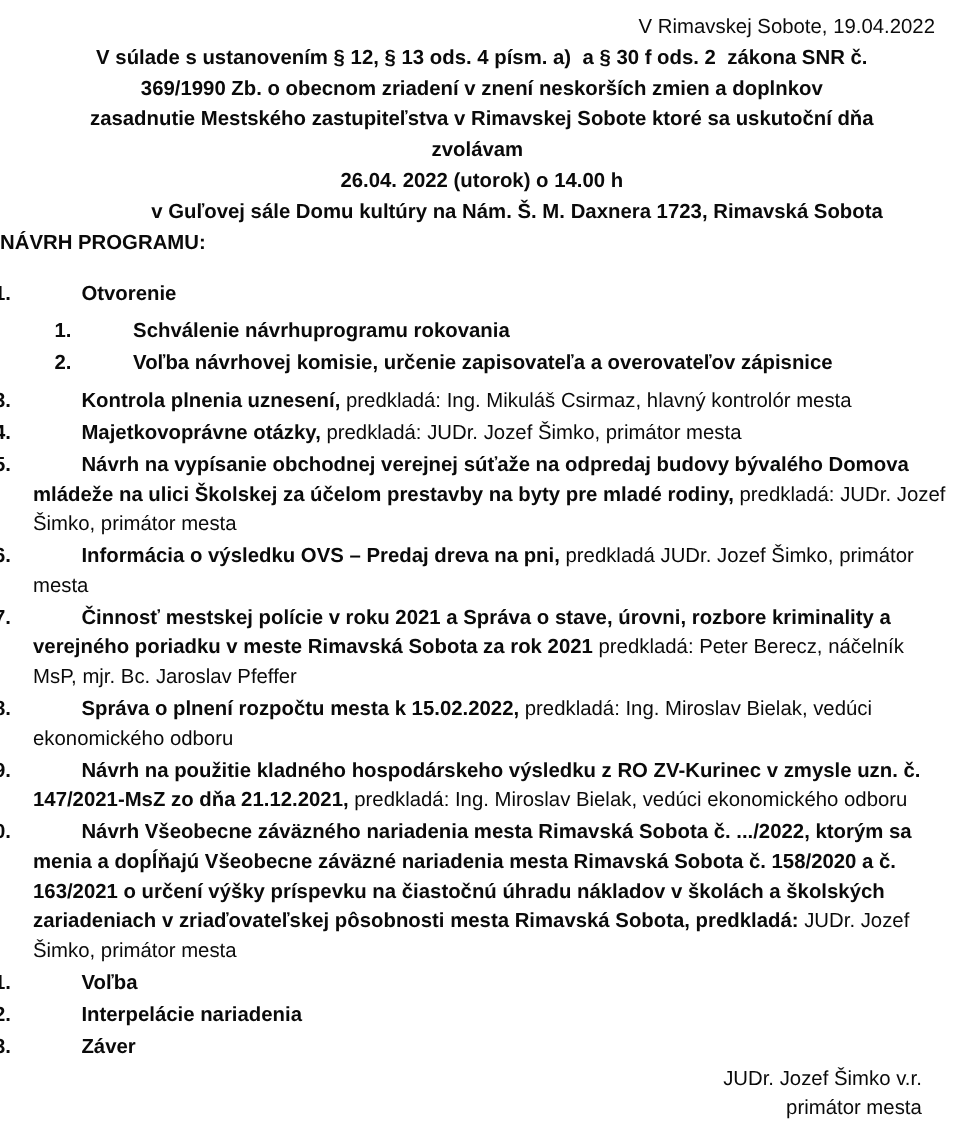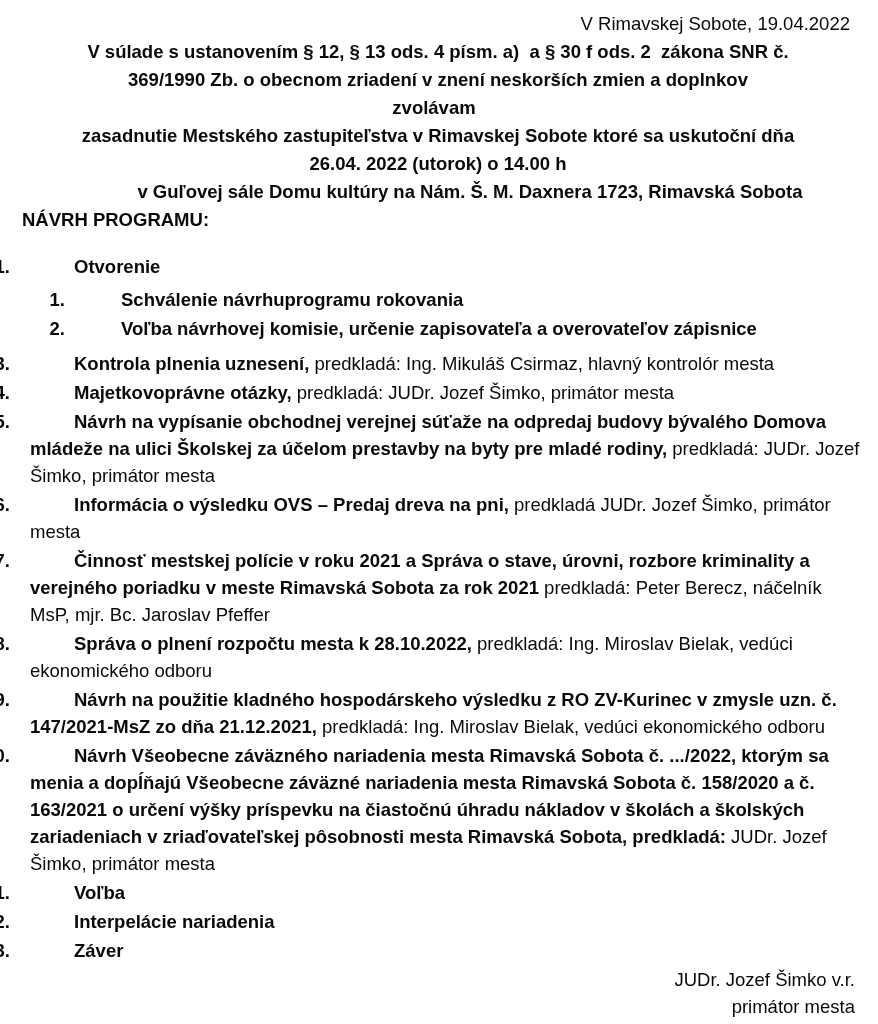--- a/index.html
+++ b/index.html
@@ -16,53 +16,53 @@
     box-sizing: border-box;
     padding-top: 10px;
   }
   .hdr { line-height: 28px; }
   .bold { font-weight: 700; }
   .pre  { white-space: pre-wrap; }
   .date-line { text-align: right; padding-right: 28px; }
   .centered { text-align: center; padding-right: 10px; }
   .para { padding-left: 28px; padding-right: 30px; text-align: center; }
   .venue { padding-left: 92px; }
-  .heading { padding-left: 22px; }
+  .heading { }
   .agenda { margin-top: 19px; }
   .item {
     position: relative;
     padding: 0 18px 0 30px;
     margin-bottom: 2px;
   }
   .item .num {
     position: absolute;
     left: -70px;
     top: 0;
     width: 80px;
     text-align: right;
     font-weight: 700;
   }
   .item.sub { padding-left: 77px; }
   .item.sub .num { left: 12px; width: 53px; }
   .item.sub-first { margin-top: 6px; }
   .item.sub-last { margin-bottom: 8px; }
   .seg-b { font-weight: 700; margin-left: 44px; }
   .seg-r { font-weight: 400; margin-top: 48px; }
-  .signature { margin-top: 2px; text-align: right; padding-right: 23px; }
+  .signature { margin-top: 2px; text-align: right; padding-right: 40px; }
 </style>
 </head>
 <body>
 
 <div class="page">
 
   <div class="hdr date-line">V Rimavskej Sobote, 19.04.2022</div>
   <div class="hdr para bold pre">V súlade s ustanovením § 12, § 13 ods. 4 písm. a)  a § 30 f ods. 2  zákona SNR č.</div>
   <div class="hdr para bold pre">369/1990 Zb. o obecnom zriadení v znení neskorších zmien a doplnkov</div>
+  <div class="hdr para bold">zasadnutie Mestského zastupiteľstva v Rimavskej Sobote ktoré sa uskutoční dňa</div>
   <div class="hdr centered bold">zvolávam</div>
-  <div class="hdr para bold">zasadnutie Mestského zastupiteľstva v Rimavskej Sobote ktoré sa uskutoční dňa</div>
   <div class="hdr para bold">26.04. 2022 (utorok) o 14.00 h</div>
   <div class="hdr para venue bold">v Guľovej sále Domu kultúry na Nám. Š. M. Daxnera 1723, Rimavská Sobota</div>
   <div class="hdr heading bold">NÁVRH PROGRAMU:</div>
 
   <div class="agenda">
 
     <div class="item">
       <span class="num">1.</span>
       <span class="seg-b">Otvorenie</span>
       <span class="seg-r"></span>
@@ -105,21 +105,21 @@
     </div>
 
     <div class="item">
       <span class="num">7.</span>
       <span class="seg-b">Činnosť mestskej polície v roku 2021 a Správa o stave, úrovni, rozbore kriminality a verejného poriadku v meste Rimavská Sobota za rok 2021</span>
       <span class="seg-r">predkladá: Peter Berecz, náčelník MsP, mjr. Bc. Jaroslav Pfeffer</span>
     </div>
 
     <div class="item">
       <span class="num">8.</span>
-      <span class="seg-b">Správa o plnení rozpočtu mesta k 28.10.2022,</span>
+      <span class="seg-b">Správa o plnení rozpočtu mesta k 15.02.2022,</span>
       <span class="seg-r">predkladá: Ing. Miroslav Bielak, vedúci ekonomického odboru</span>
     </div>
 
     <div class="item">
       <span class="num">9.</span>
       <span class="seg-b">Návrh na použitie kladného hospodárskeho výsledku z RO ZV-Kurinec v zmysle uzn. č. 147/2021-MsZ zo dňa 21.12.2021,</span>
       <span class="seg-r">predkladá: Ing. Miroslav Bielak, vedúci ekonomického odboru</span>
     </div>
 
     <div class="item">

